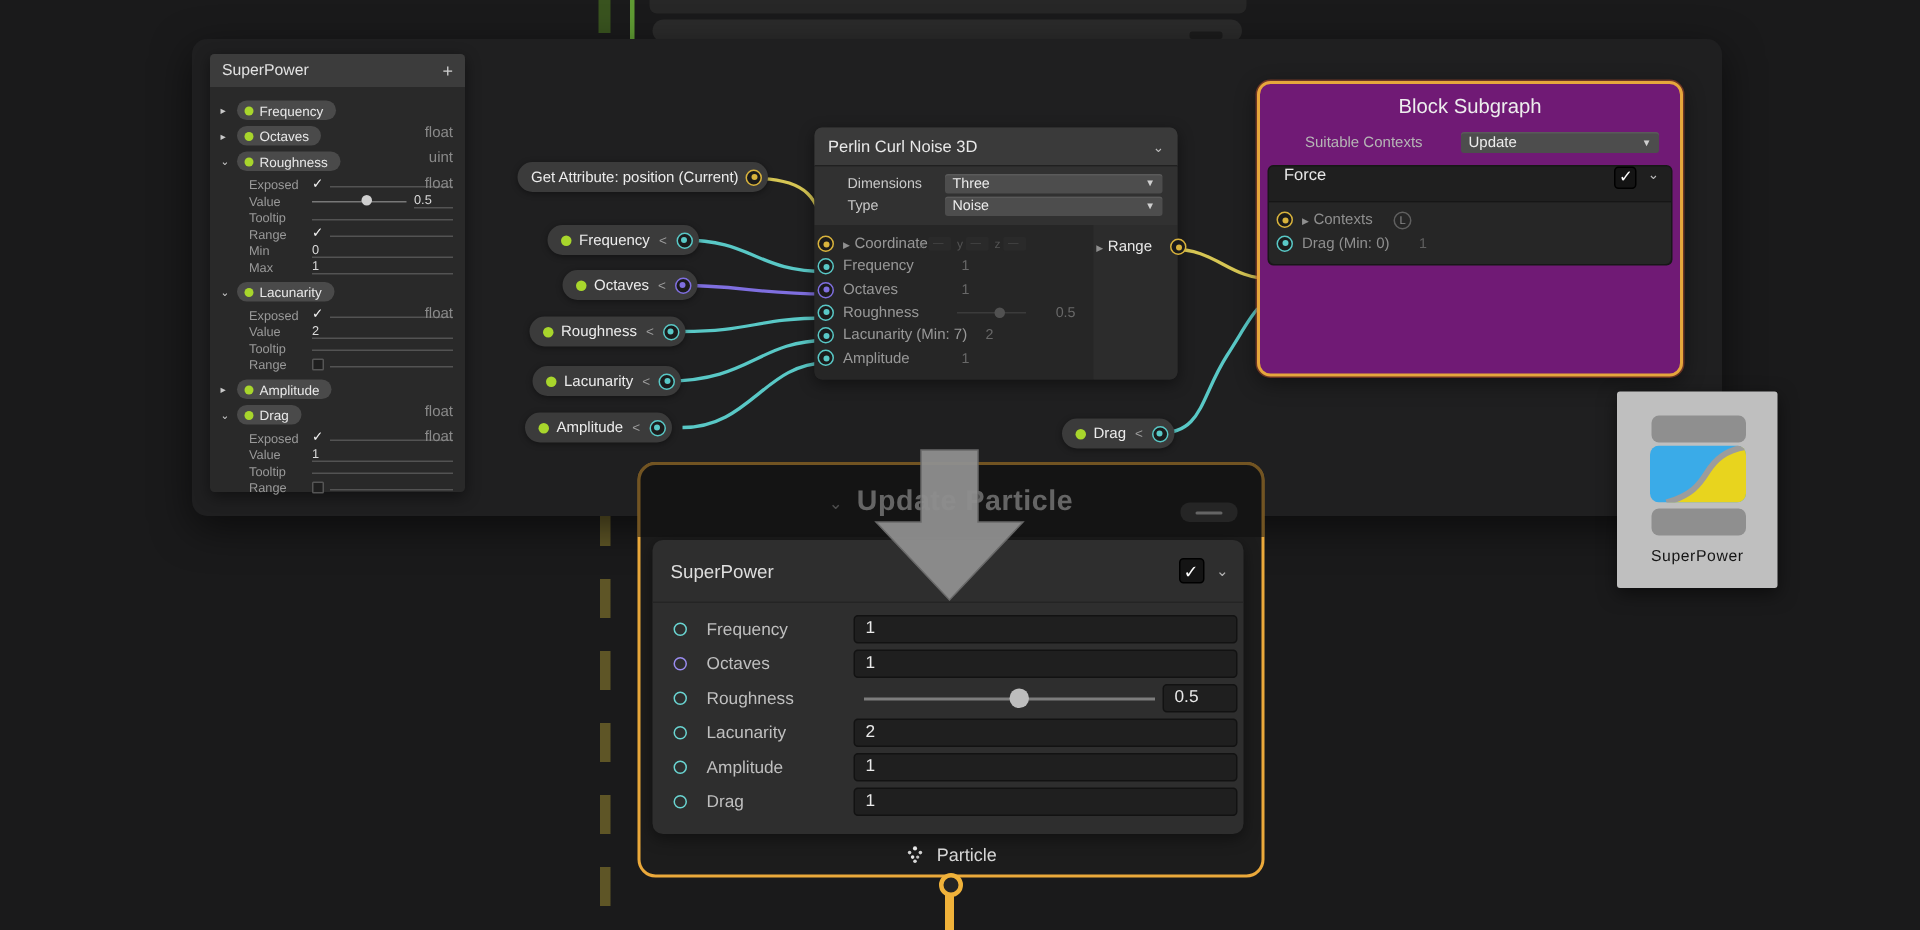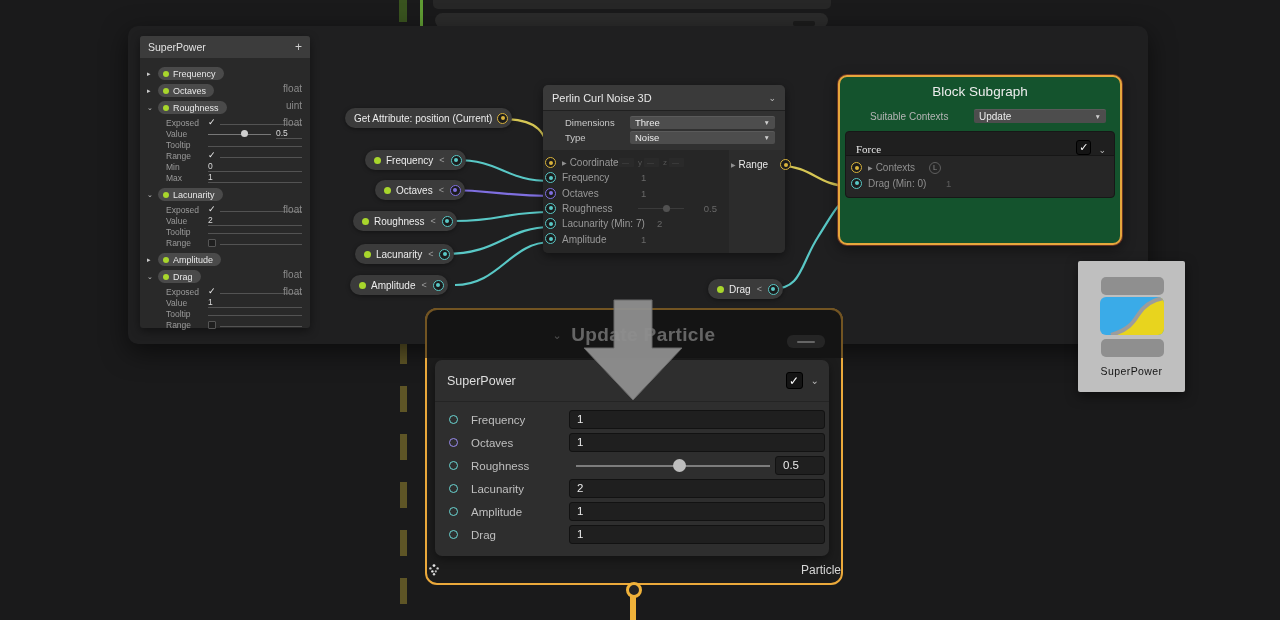--- a/index.html
+++ b/index.html
@@ -81,28 +81,28 @@
   .mini b{font-size:8px;color:#777;font-weight:normal;}
   .mini i{display:block;width:15px;height:9px;background:#2e2e2e;border-radius:1px;}
   .mini i::after{content:"—";display:block;font-size:7px;color:#666;font-style:normal;line-height:9px;padding-left:3px;}
   .px-slider{position:absolute;left:95px;right:45px;top:7px;height:1.5px;background:#4a4a4a;opacity:.6;}
   .px-slider::after{content:"";position:absolute;left:55%;top:-3px;width:7px;height:7px;border-radius:50%;background:#6f6f6f;}
   .noise-row{position:relative;display:flex;align-items:center;justify-content:flex-end;padding-right:13px;height:15px;}
   .noise-l{font-size:10px;color:#e8e8e8;margin-right:4px;}
   .noise-port{position:absolute;right:-6px;top:2px;}
 
   
-  .subgraph{position:absolute;left:838px;top:75px;width:284px;height:170px;background:#14532d;
+  .subgraph{position:absolute;left:838px;top:54px;width:284px;height:197px;background:#701a75;
     border:2px solid #e6a73c;border-radius:9px;box-shadow:0 0 0 1px rgba(190,80,45,.5),0 4px 14px rgba(0,0,0,.45);}
   .sg-title{height:28px;display:flex;align-items:center;justify-content:center;font-size:13.5px;color:#ededed;}
   .sg-ctx{display:flex;align-items:center;padding:4px 14px 8px 30px;gap:8px;}
   .sg-ctx-label{font-size:10px;color:#b5b5b5;width:96px;flex:none;}
   .sg-ctx .dd{height:14px;font-size:10px;}
   .force{margin:0 5px;background:#1f1f1f;border-radius:4px;border:1px solid #171717;}
-  .f-head{height:24px;display:flex;align-items:flex-end;padding:0 8px 0 10px;border-bottom:1px solid #161616;font-family:Liberation Serif, serif;}
+  .f-head{height:24px;display:flex;align-items:flex-start;padding:0 8px 0 10px;border-bottom:1px solid #161616;}
   .f-title{flex:1;font-size:11px;color:#e8e8e8;}
   .cbx{width:15px;height:15px;background:#141414;border:1px solid #000;border-radius:3px;color:#fff;
     font-size:11px;display:flex;align-items:center;justify-content:center;line-height:1;}
   .f-caret{font-size:9px;color:#bdbdbd;margin-left:7px;}
   .f-mode{display:flex;align-items:center;height:25px;padding:0 12px 0 32px;gap:8px;background:#232323;}
   .f-mode-label{width:56px;font-size:10px;color:#9a9a9a;flex:none;}
   .f-mode .dd{height:14px;font-size:10px;max-width:164px;}
   .f-ins{background:#262626;border-radius:0 0 4px 4px;padding:4px 0 6px;}
   .f-row{position:relative;height:15.5px;display:flex;align-items:center;padding-left:22px;}
   .f-port{position:absolute;left:5px;top:2px;}
@@ -136,21 +136,21 @@
   .sp-port{width:9px;height:9px;border-radius:50%;border:1.6px solid var(--c);background:transparent;flex:none;}
   .sp-label{margin-left:13px;width:98px;font-size:11.5px;color:#bfbfbf;flex:none;}
   .sp-field{flex:1;height:19px;background:#1f1f1f;border:1px solid #121212;border-radius:3px;color:#eaeaea;
     font-size:11.5px;line-height:17px;padding-left:7px;}
   .sp-sliderwrap{flex:1;display:flex;align-items:center;gap:5px;}
   .sp-track{position:relative;flex:1;height:2px;background:#7d7d7d;margin-left:7px;}
   .sp-hdl{position:absolute;left:50%;top:-5.5px;width:13px;height:13px;border-radius:50%;background:#bdbdbd;}
   .sp-valbox{width:50px;height:19px;background:#1f1f1f;border:1px solid #121212;border-radius:3px;color:#eaeaea;
     font-size:11.5px;line-height:17px;padding-left:7px;flex:none;}
   .particle-row{position:absolute;left:0;top:253px;width:100%;display:flex;align-items:center;
-    justify-content:space-between;gap:7px;font-size:12px;color:#d6d6d6;}
+    justify-content:center;gap:7px;font-size:12px;color:#d6d6d6;}
   .ctx-port{position:absolute;left:50%;top:272px;transform:translateX(-50%);width:16px;height:16px;
     border-radius:50%;border:3.5px solid #f0b23a;background:#242424;z-index:4;}
   .ctx-wire{position:absolute;left:630px;top:596px;width:6px;height:24px;background:#f0b23a;z-index:1;}
 
   
   .asset{position:absolute;left:1078px;top:261px;width:107px;height:131px;background:#bfbfbf;border-radius:2px;
     box-shadow:0 4px 12px rgba(0,0,0,.5);z-index:5;}
   .as-bar{position:absolute;left:23px;width:63px;height:18px;background:#8f8f8f;border-radius:5px;}
   .as-label{position:absolute;left:0;top:104px;width:100%;text-align:center;font-size:10.5px;color:#151515;
     letter-spacing:.4px;}

